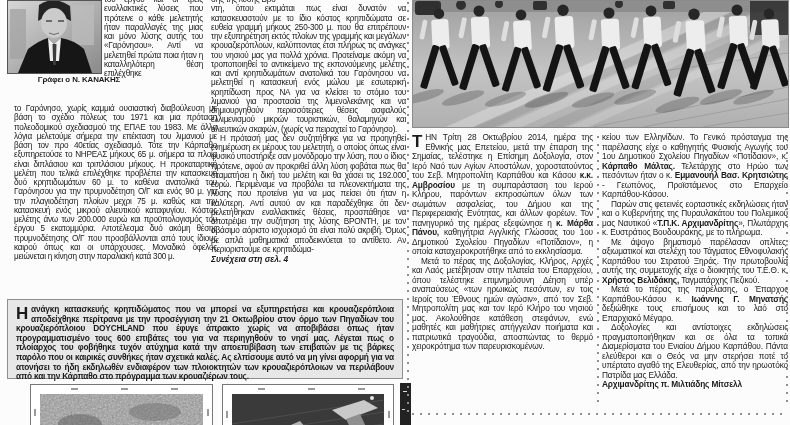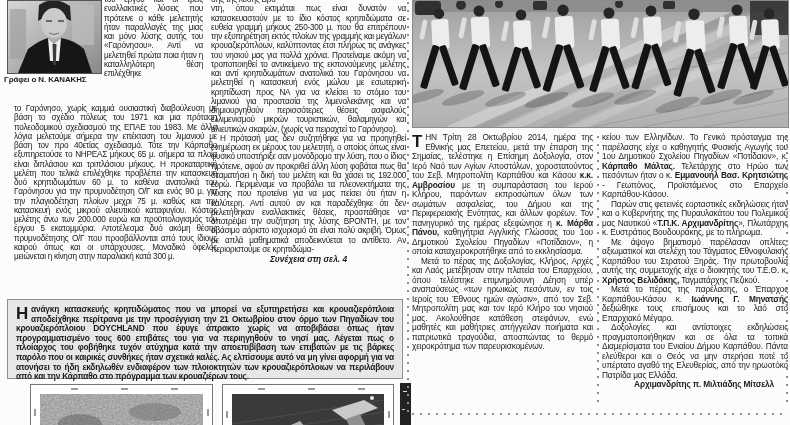--- a/index.html
+++ b/index.html
@@ -4,26 +4,26 @@
 <style>
   html,body{margin:0;padding:0;background:#9a9a9a;}
   .page{position:relative;width:790px;height:425px;background:#fcfcfc;overflow:hidden;
         font-family:"Liberation Sans",sans-serif;color:#1b1b1b;}
   .abs{position:absolute;}
   p{margin:0;}
   .jt{text-align:justify;}
   .lsm{font-size:8.2px;line-height:9.25px;letter-spacing:-0.25px;}
   .rsm{font-size:8.3px;line-height:9.5px;letter-spacing:-0.15px;}
   .ind{text-indent:9px;}
-  .cap{font-weight:bold;font-size:7.9px;line-height:9.3px;letter-spacing:-0.1px;}
+  .cap{font-weight:bold;font-size:7.9px;line-height:9.3px;text-align:center;letter-spacing:-0.1px;}
   .dropcap{float:left;font-weight:bold;font-size:17px;line-height:15px;margin:1px 3px 0 0;}
   .hbox{background:#e7e7e7;border:1px solid #8e8e8e;padding:5px 8px;font-weight:bold;
         font-size:8.3px;line-height:9.6px;letter-spacing:-0.2px;}
-  .cont{font-weight:bold;font-style:italic;text-align:center;font-size:8.4px;line-height:10px;}
-  .sig{font-weight:bold;text-align:right;padding-right:14px;}
+  .cont{font-weight:bold;font-style:italic;text-align:left;font-size:8.4px;line-height:10px;}
+  .sig{font-weight:bold;text-align:left;padding-right:14px;}
   .photoframe{border:1px solid #555;background:#bbb;overflow:hidden;}
   .vdots{width:2px;background-image:repeating-linear-gradient(to bottom,#8f8f8f 0 2px,transparent 2px 8px);}
   .hdots{height:2px;background-image:repeating-linear-gradient(to right,#8f8f8f 0 2px,transparent 2px 8px);}
   .mapframe{background:#fff;border:1px solid #777;overflow:hidden;}
   .tick{position:absolute;background:#9a9a9a;}
   .clipcol{overflow:hidden;}
   b{font-weight:bold;}
 </style>
 </head>
 <body>

